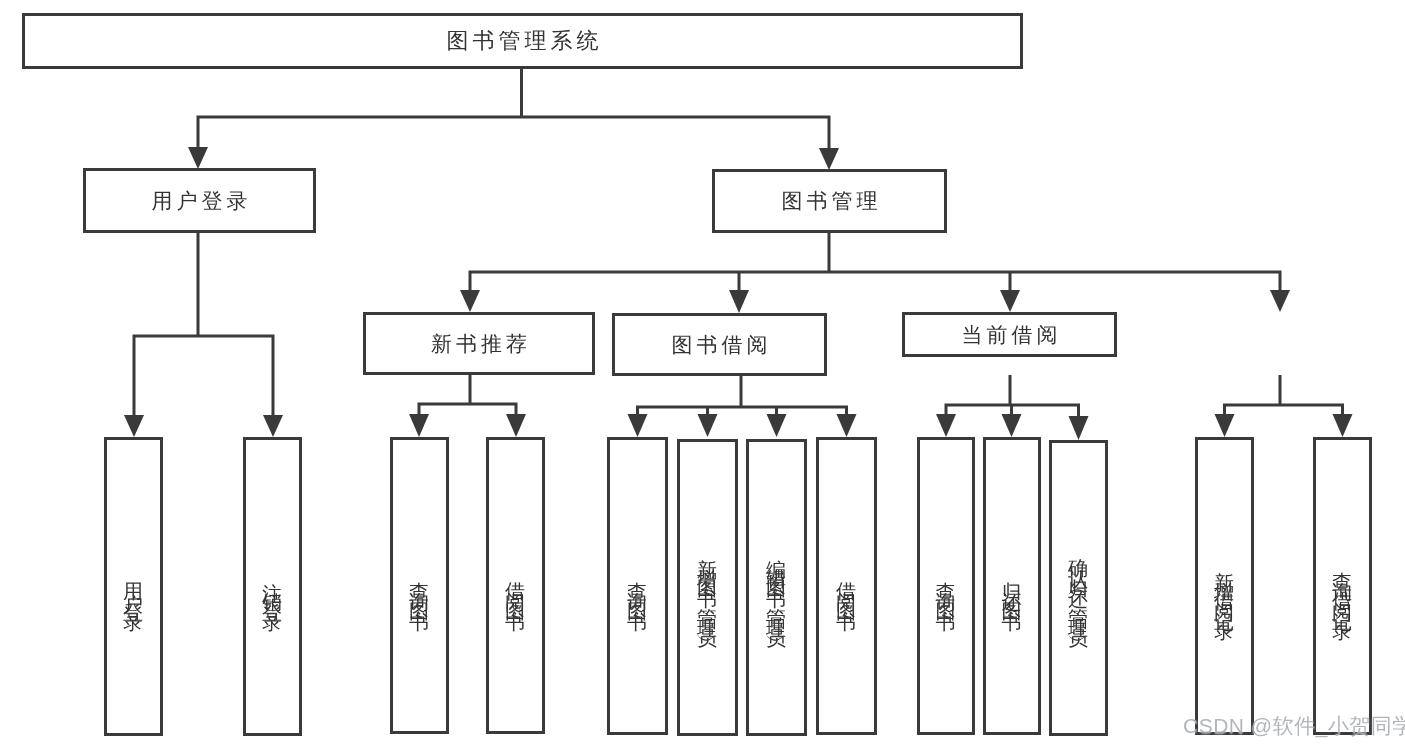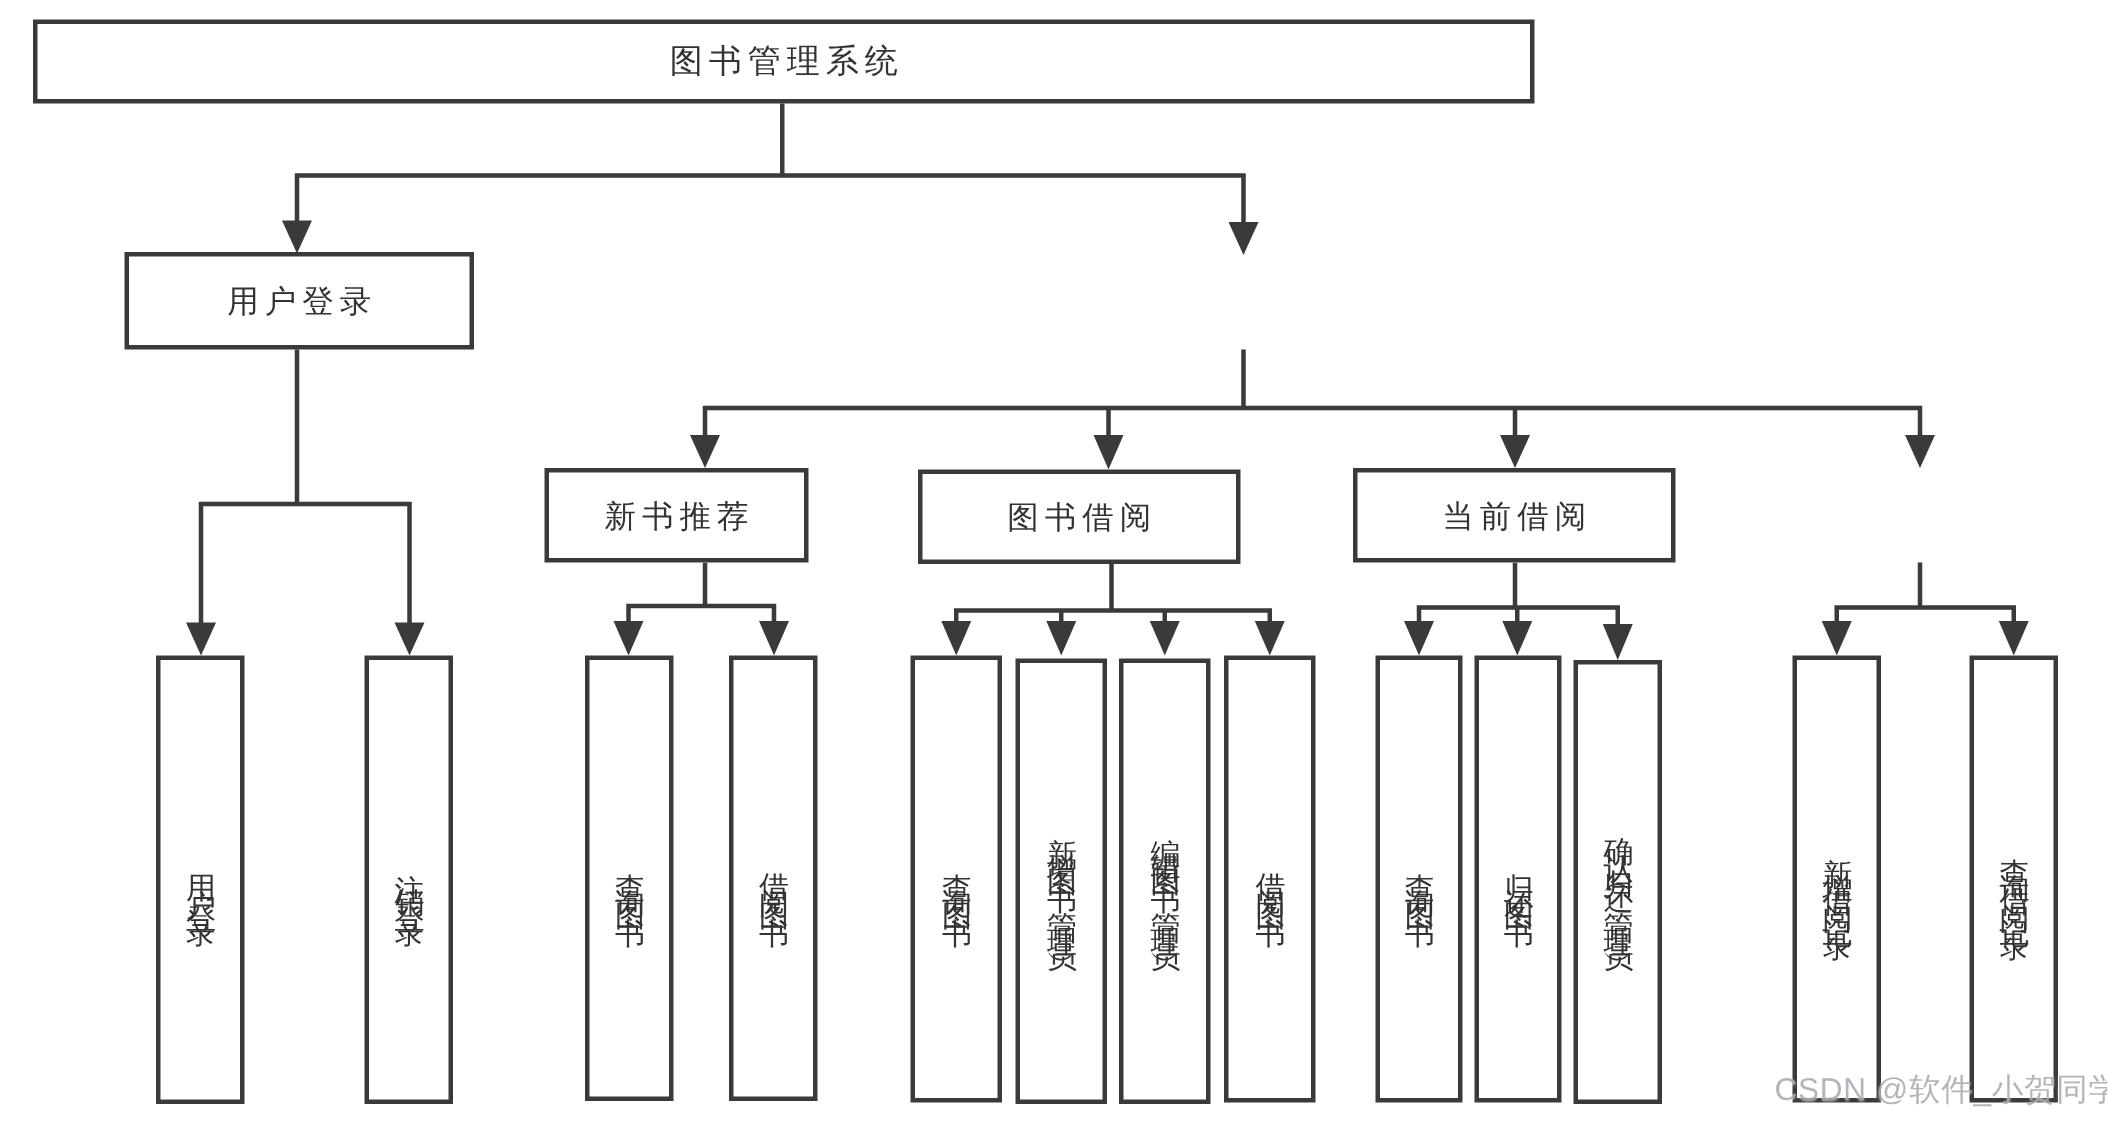--- a/index.html
+++ b/index.html
@@ -95,28 +95,31 @@
     </g>
   </svg>
 
   <div class="node hnode root-node" style="left:22px;top:13px;width:1001px;height:56px">
     <span class="label">图书管理系统</span>
   </div>
 
   <div class="node hnode" style="left:83px;top:168px;width:233px;height:65px">
     <span class="label">用户登录</span>
   </div>
+  <div class="node hnode" style="left:712px;top:169px;width:235px;height:64px">
+    <span class="label">图书管理</span>
+  </div>
 
-  <div class="node hnode" style="left:363px;top:312px;width:176px;height:63px">
+  <div class="node hnode" style="left:363px;top:312px;width:232px;height:63px">
     <span class="label">新书推荐</span>
   </div>
   <div class="node hnode" style="left:612px;top:313px;width:215px;height:63px">
     <span class="label">图书借阅</span>
   </div>
-  <div class="node hnode" style="left:902px;top:312px;width:215px;height:63px">
+  <div class="node hnode" style="left:902px;top:312px;width:215px;height:45px">
     <span class="label">当前借阅</span>
   </div>
 
   <div class="node vnode" style="left:104px;top:437px;width:59px;height:299px">
     <span class="label">用户登录</span>
   </div>
   <div class="node vnode" style="left:243px;top:437px;width:59px;height:299px">
     <span class="label">注销登录</span>
   </div>
 

